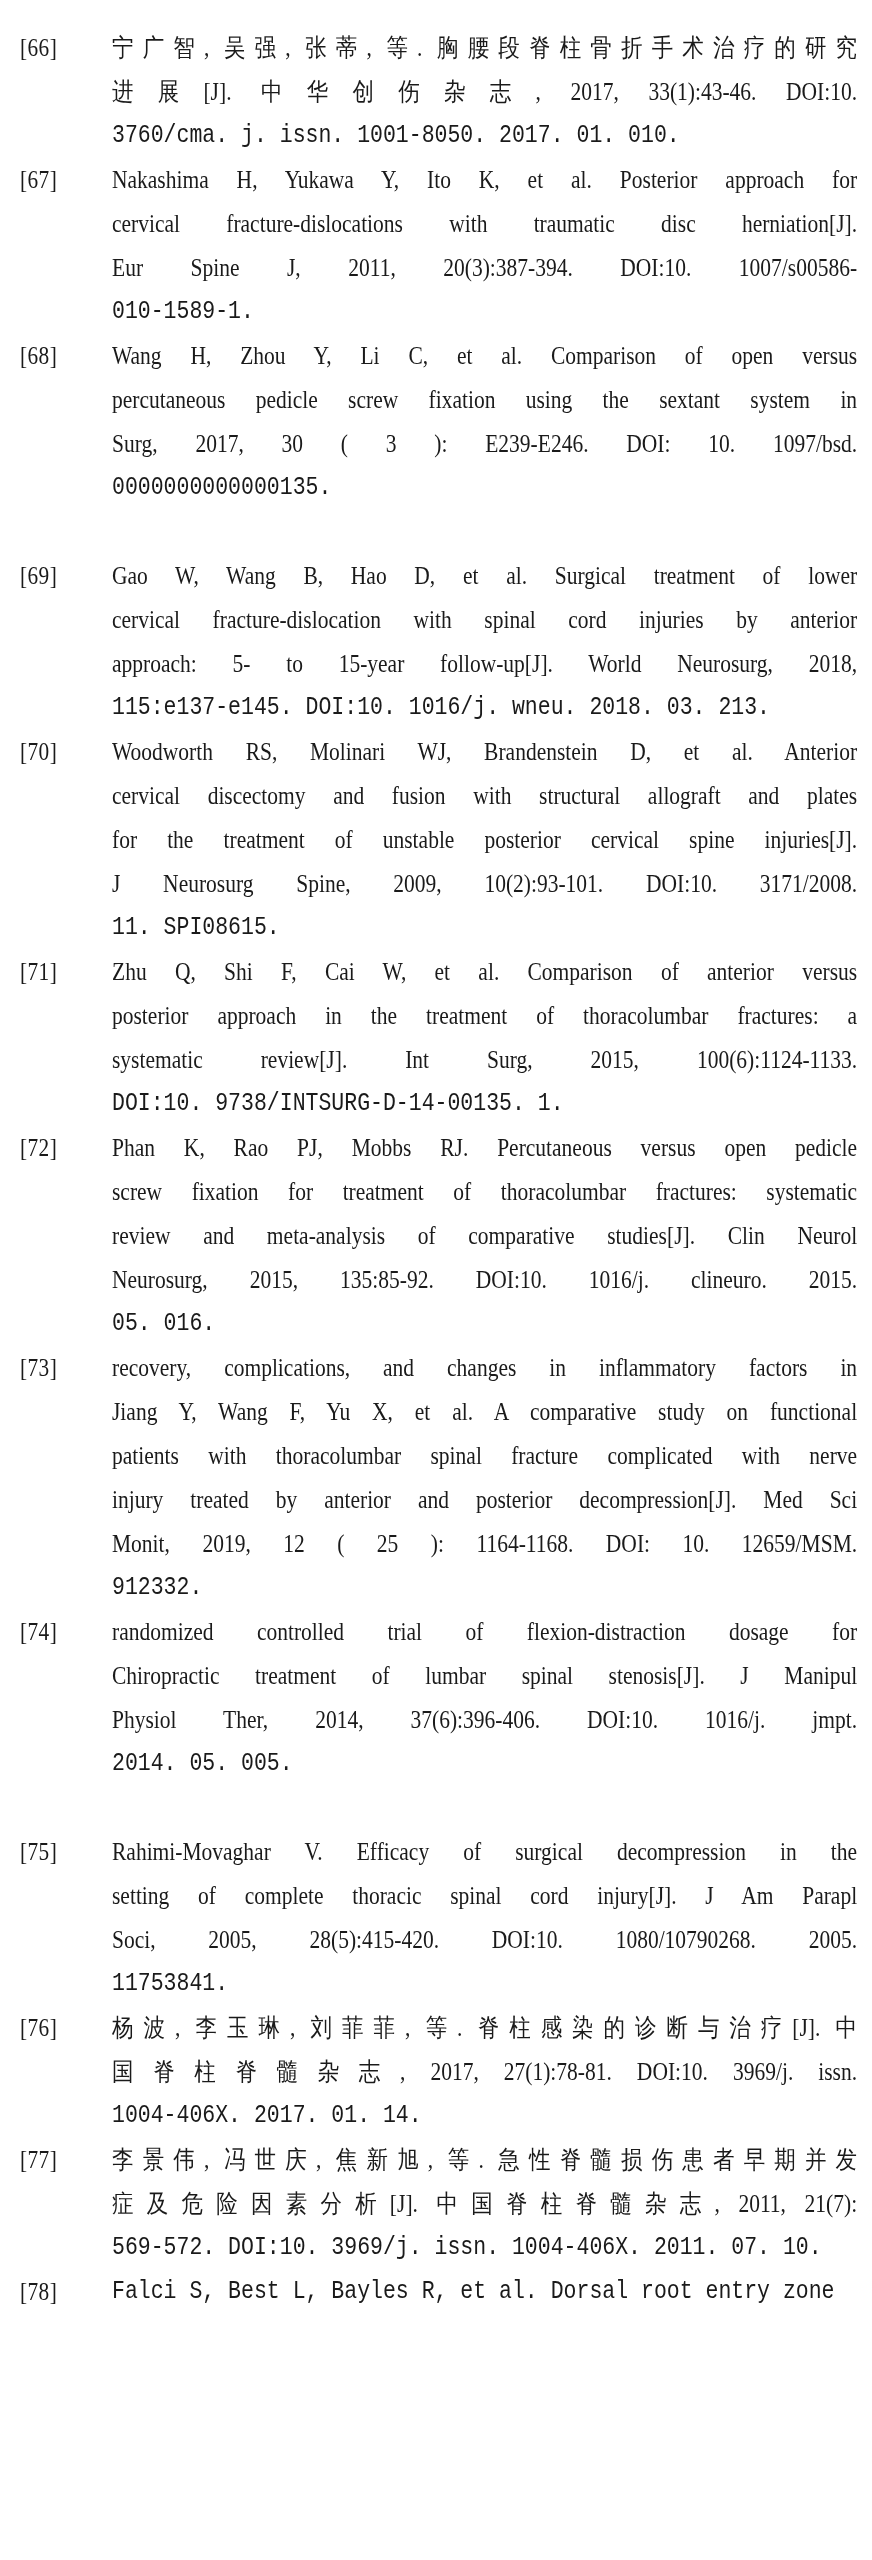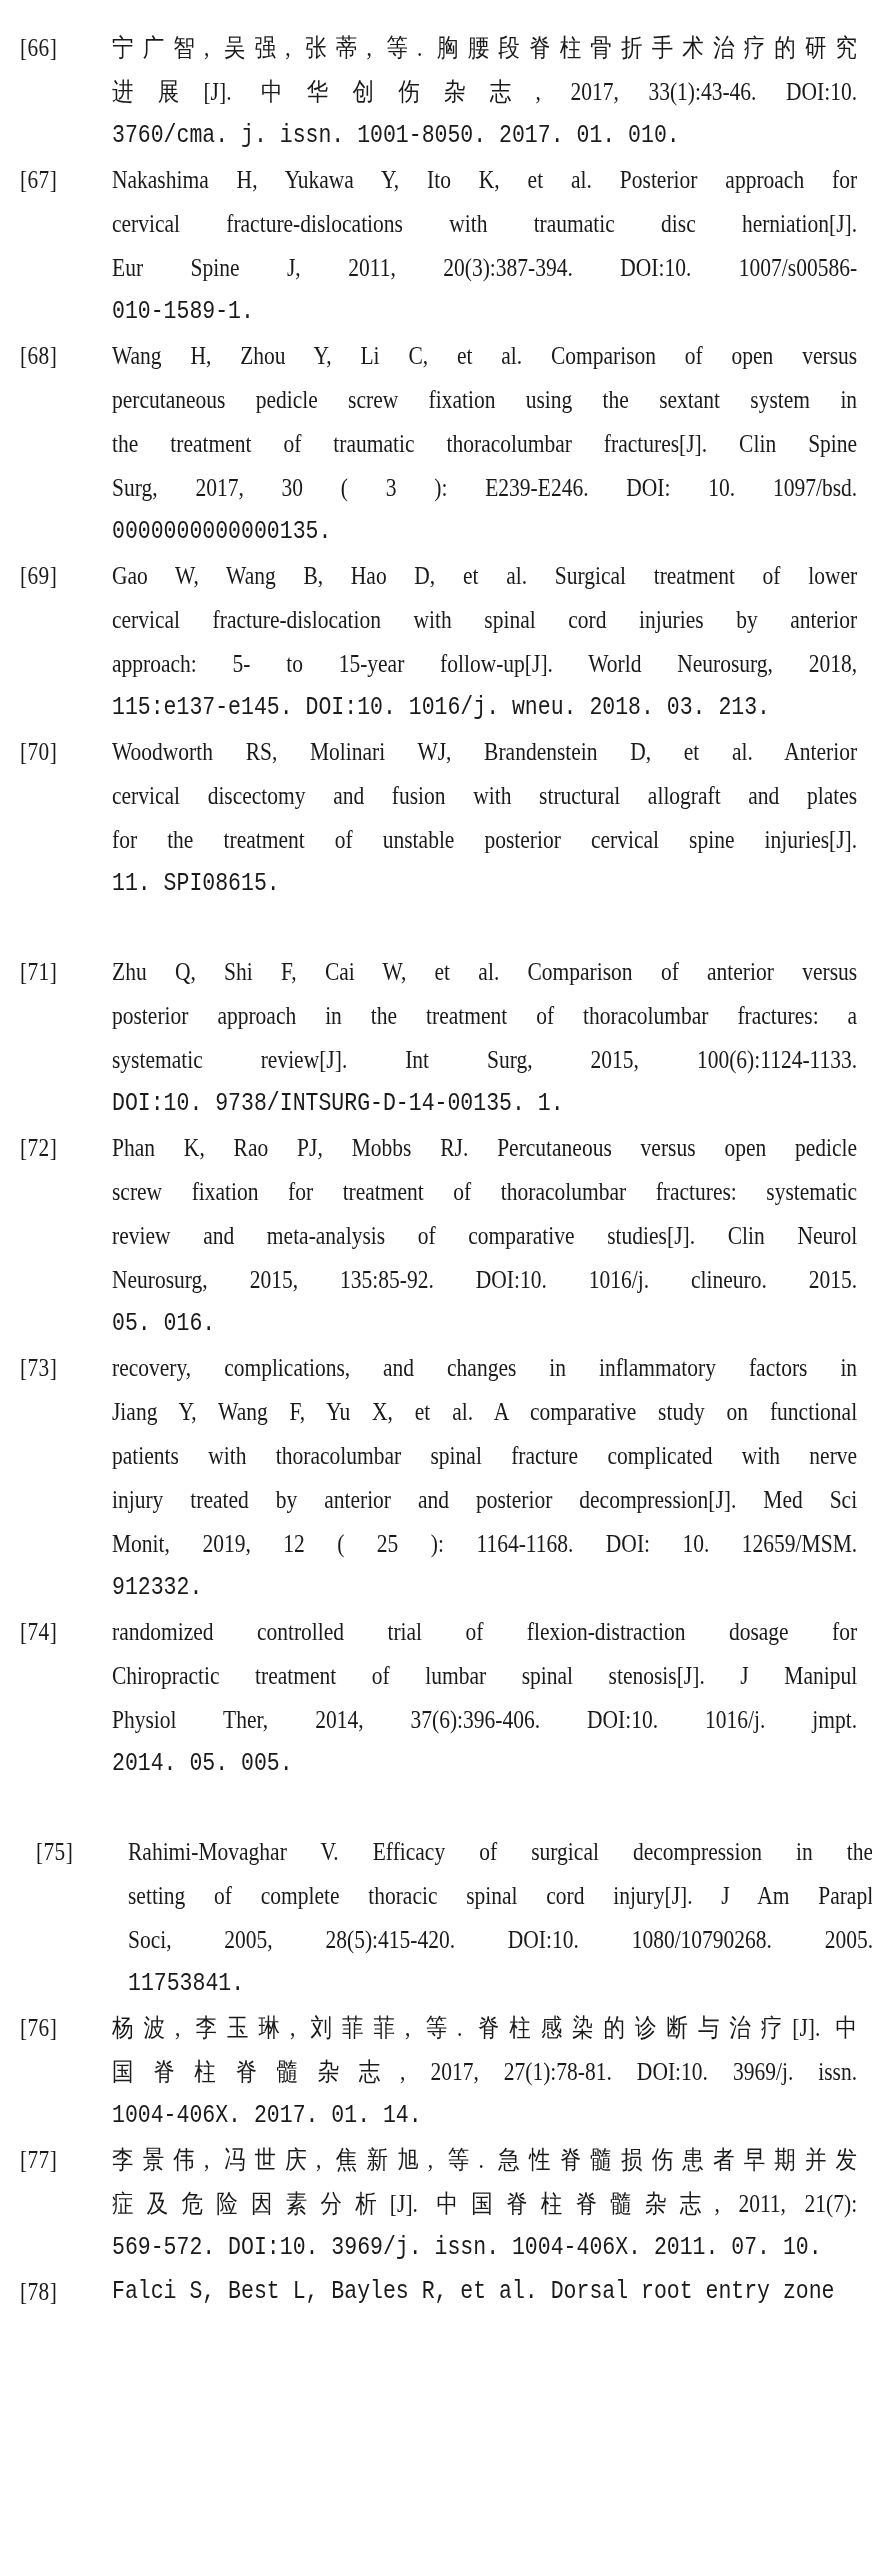--- a/index.html
+++ b/index.html
@@ -86,40 +86,40 @@
         <div class="ref-line"><span class="inner">cervical fracture-dislocations with traumatic disc herniation[J].</span></div>
         <div class="ref-line"><span class="inner">Eur Spine J, 2011, 20(3):387-394. DOI:10. 1007/s00586-</span></div>
         <div class="ref-line last"><span class="inner">010-1589-1.</span></div>
       </div>
     </div>
     <div class="ref" style="position: absolute; left: 0px; top: 334px; width: 872px;">
       <span class="ref-num">[68]</span>
       <div class="ref-body">
         <div class="ref-line"><span class="inner">Wang H, Zhou Y, Li C, et al. Comparison of open versus</span></div>
         <div class="ref-line"><span class="inner">percutaneous pedicle screw fixation using the sextant system in</span></div>
-        <div class="ref-line"><span class="inner">the treatment of traumatic thoracolumbar fractures[J]. Clin Spine</span></div>
         <div class="ref-line"><span class="inner">Surg, 2017, 30 ( 3 ): E239-E246. DOI: 10. 1097/bsd.</span></div>
         <div class="ref-line last"><span class="inner">0000000000000135.</span></div>
       </div>
     </div>
     <div class="ref" style="position: absolute; left: 0px; top: 554px; width: 872px;">
       <span class="ref-num">[69]</span>
       <div class="ref-body">
         <div class="ref-line"><span class="inner">Gao W, Wang B, Hao D, et al. Surgical treatment of lower</span></div>
         <div class="ref-line"><span class="inner">cervical fracture-dislocation with spinal cord injuries by anterior</span></div>
         <div class="ref-line"><span class="inner">approach: 5- to 15-year follow-up[J]. World Neurosurg, 2018,</span></div>
         <div class="ref-line last"><span class="inner">115:e137-e145. DOI:10. 1016/j. wneu. 2018. 03. 213.</span></div>
       </div>
     </div>
     <div class="ref" style="position: absolute; left: 0px; top: 730px; width: 872px;">
       <span class="ref-num">[70]</span>
       <div class="ref-body">
         <div class="ref-line"><span class="inner">Woodworth RS, Molinari WJ, Brandenstein D, et al. Anterior</span></div>
         <div class="ref-line"><span class="inner">cervical discectomy and fusion with structural allograft and plates</span></div>
         <div class="ref-line"><span class="inner">for the treatment of unstable posterior cervical spine injuries[J].</span></div>
+        <div class="ref-line"><span class="inner">J Neurosurg Spine, 2009, 10(2):93-101. DOI:10. 3171/2008.</span></div>
         <div class="ref-line last"><span class="inner">11. SPI08615.</span></div>
       </div>
     </div>
     <div class="ref" style="position: absolute; left: 0px; top: 950px; width: 872px;">
       <span class="ref-num">[71]</span>
       <div class="ref-body">
         <div class="ref-line"><span class="inner">Zhu Q, Shi F, Cai W, et al. Comparison of anterior versus</span></div>
         <div class="ref-line"><span class="inner">posterior approach in the treatment of thoracolumbar fractures: a</span></div>
         <div class="ref-line"><span class="inner">systematic review[J]. Int Surg, 2015, 100(6):1124-1133.</span></div>
         <div class="ref-line last"><span class="inner">DOI:10. 9738/INTSURG-D-14-00135. 1.</span></div>
@@ -148,21 +148,21 @@
     </div>
     <div class="ref" style="position: absolute; left: 0px; top: 1610px; width: 787px;">
       <span class="ref-num">[74]</span>
       <div class="ref-body">
         <div class="ref-line"><span class="inner">randomized controlled trial of flexion-distraction dosage for</span></div>
         <div class="ref-line"><span class="inner">Chiropractic treatment of lumbar spinal stenosis[J]. J Manipul</span></div>
         <div class="ref-line"><span class="inner">Physiol Ther, 2014, 37(6):396-406. DOI:10. 1016/j. jmpt.</span></div>
         <div class="ref-line last"><span class="inner">2014. 05. 005.</span></div>
       </div>
     </div>
-    <div class="ref" style="position: absolute; left: 16px; top: 1830px; width: 788px;">
+    <div class="ref" style="position: absolute; left: 0px; top: 1830px; width: 788px;">
       <span class="ref-num">[75]</span>
       <div class="ref-body">
         <div class="ref-line"><span class="inner">Rahimi-Movaghar V. Efficacy of surgical decompression in the</span></div>
         <div class="ref-line"><span class="inner">setting of complete thoracic spinal cord injury[J]. J Am Parapl</span></div>
         <div class="ref-line"><span class="inner">Soci, 2005, 28(5):415-420. DOI:10. 1080/10790268. 2005.</span></div>
         <div class="ref-line last"><span class="inner">11753841.</span></div>
       </div>
     </div>
     <div class="ref" style="position: absolute; left: 0px; top: 2006px; width: 872px;">
       <span class="ref-num">[76]</span>

